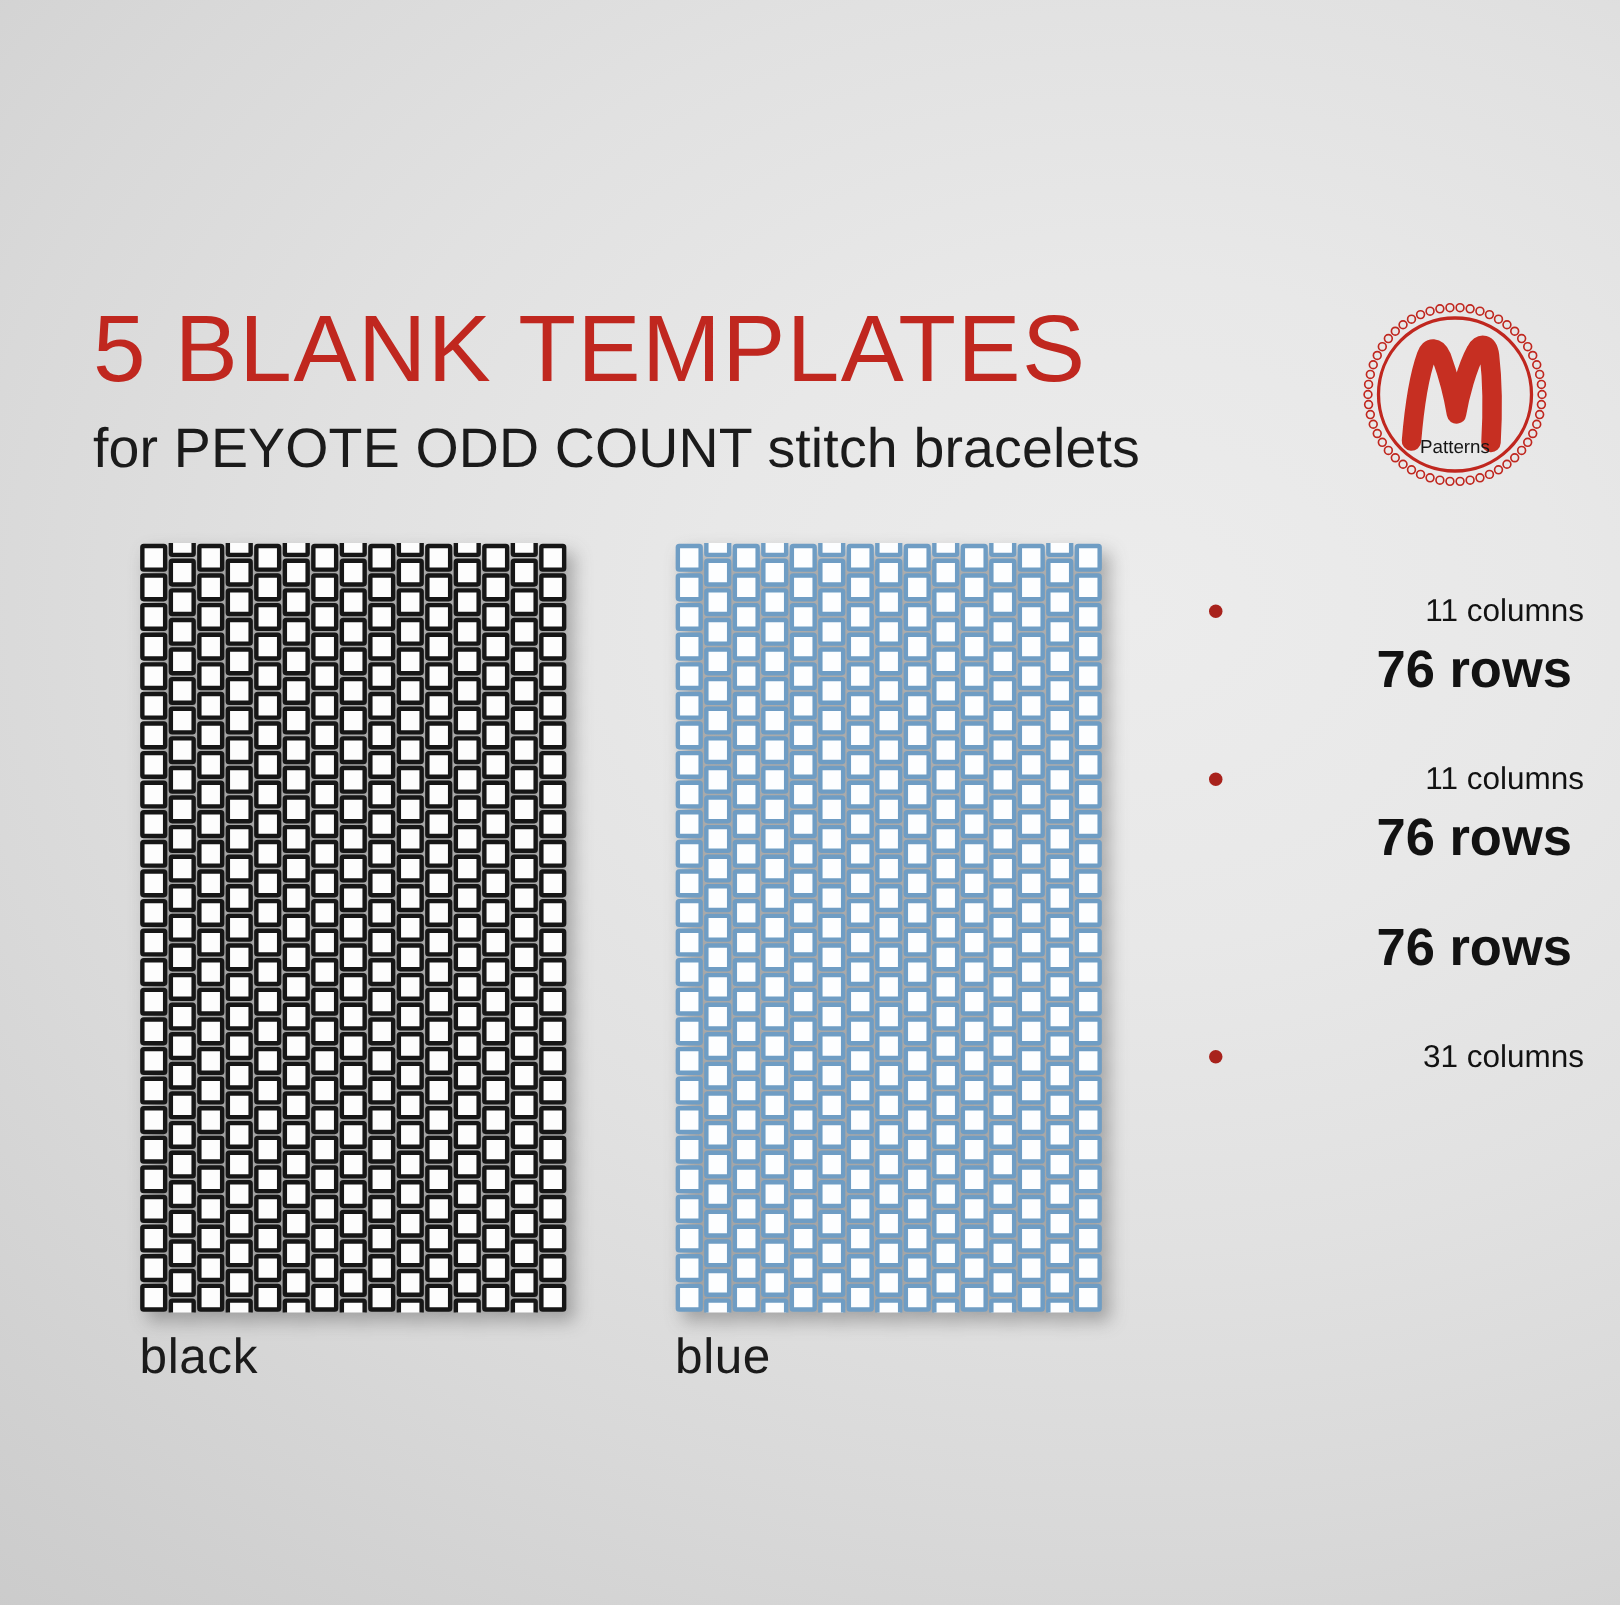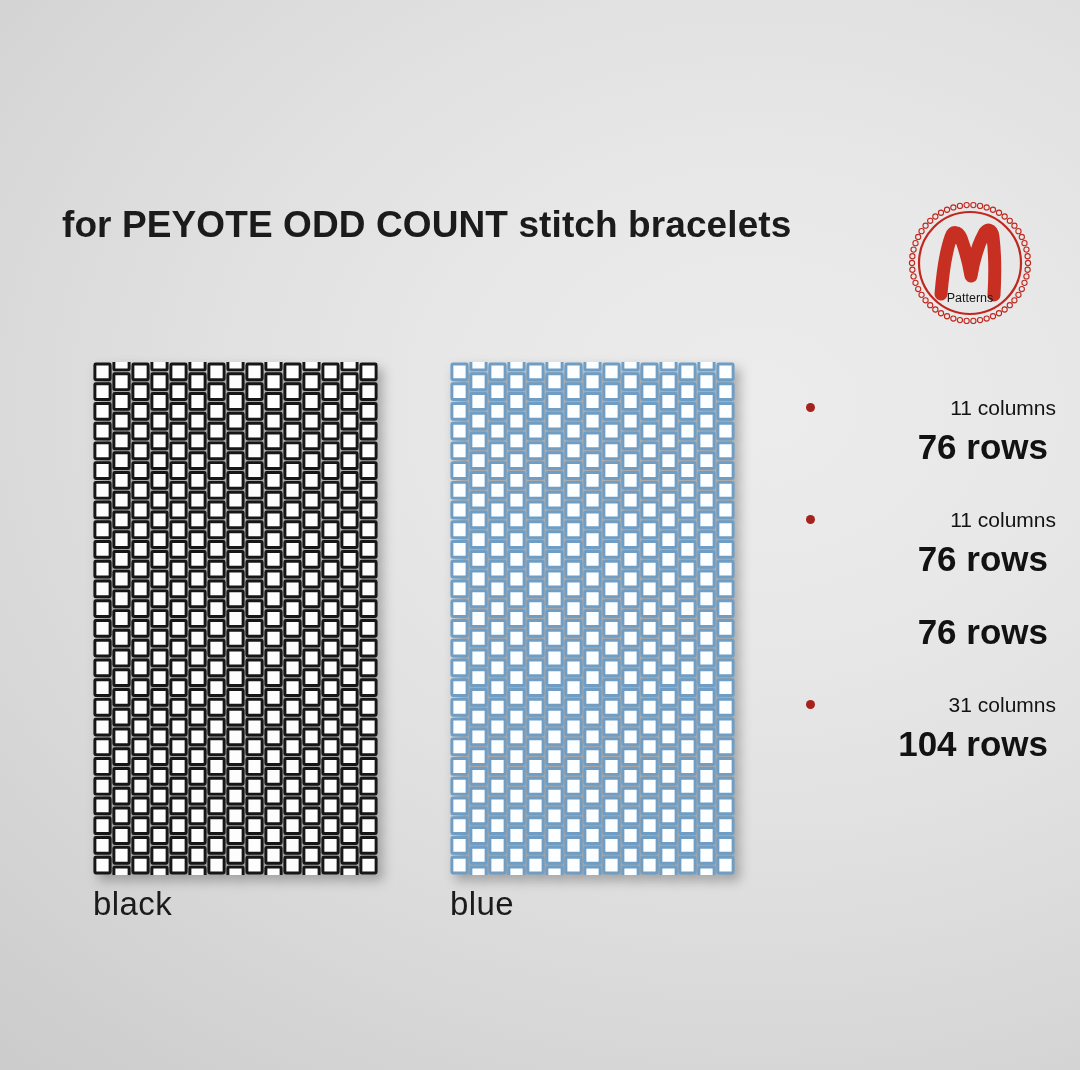--- a/index.html
+++ b/index.html
@@ -45,21 +45,21 @@
     font-weight: 400;
     white-space: nowrap;
     font-family: "Liberation Sans", sans-serif;
   }
   #title-sub {
     margin-top: 6px;
     font-size: 37px;
     line-height: 46px;
     letter-spacing: 0.1px;
     color: #1b1b1b;
-    font-weight: 700;
+    font-weight: 400;
     white-space: nowrap;
   }
 
   
   #logo {
     position: absolute;
     left: 905px;
     top: 198px;
     width: 130px;
     height: 130px;
@@ -134,20 +134,21 @@
     white-space: nowrap;
     font-weight: bold;
   }
 </style>
 </head>
 <body>
 
 <div id="page">
 
   <div id="headline">
+    <div id="title-main">5 BLANK TEMPLATES</div>
     <div id="title-sub">for PEYOTE ODD COUNT stitch bracelets</div>
   </div>
 
   <div id="logo">
     <svg width="130" height="130" viewBox="0 0 130 130">
       <g id="scallop-ring">
           <circle cx="123.00" cy="65.00" r="2.6" fill="none" stroke="#c0271f" stroke-width="1.1"></circle>
           <circle cx="122.61" cy="71.73" r="2.6" fill="none" stroke="#c0271f" stroke-width="1.1"></circle>
           <circle cx="121.44" cy="78.38" r="2.6" fill="none" stroke="#c0271f" stroke-width="1.1"></circle>
           <circle cx="119.50" cy="84.84" r="2.6" fill="none" stroke="#c0271f" stroke-width="1.1"></circle>
@@ -1040,17 +1041,16 @@
       <div class="spec-line2">76 rows</div>
     </div>
     <div class="spec-item">
       <div class="spec-line2">76 rows</div>
     </div>
     <div class="spec-item">
       <div class="spec-line1">
         <span class="spec-bullet"></span>
         <span>31 columns</span>
       </div>
-      <div class="spec-line2">104 rows</div>
     </div>
   </div>
 
 </div>
 
 </body></html>

